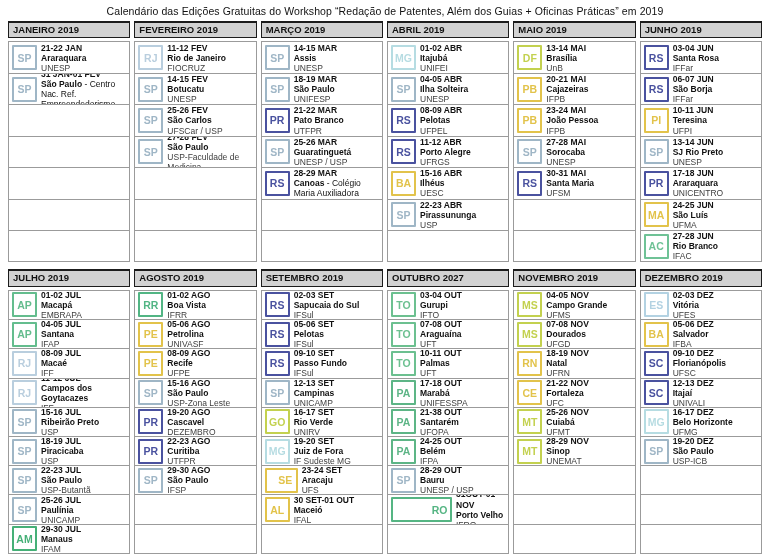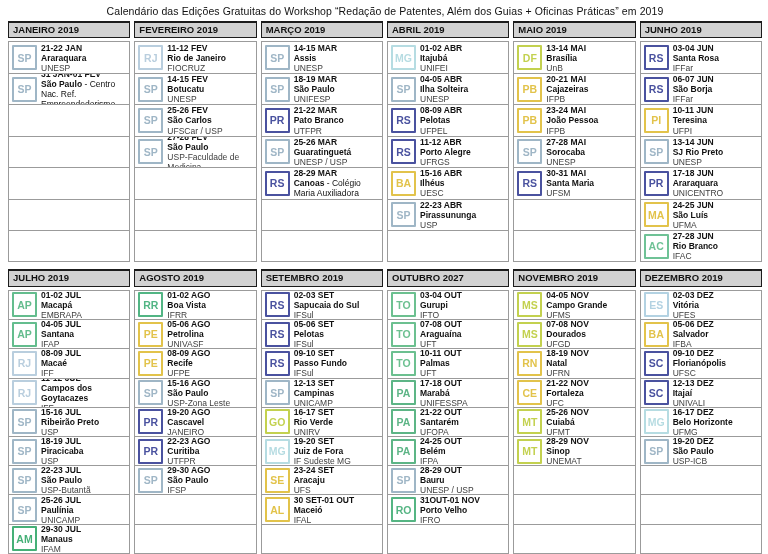--- a/index.html
+++ b/index.html
@@ -417,21 +417,21 @@
       <div class="l-date">15-16 AGO</div>
       <div class="l-city"><span>São Paulo</span> </div>
       <div class="l-inst">USP-Zona Leste</div>
     </div>
   </div>
           <div class="entry">
     <div class="badge" style="border-color: rgb(74, 82, 159); color: rgb(74, 82, 159);">PR</div>
     <div class="lines">
       <div class="l-date">19-20 AGO</div>
       <div class="l-city"><span>Cascavel</span> </div>
-      <div class="l-inst">JANEIRO</div>
+      <div class="l-inst">DEZEMBRO</div>
     </div>
   </div>
           <div class="entry">
     <div class="badge" style="border-color: rgb(74, 82, 159); color: rgb(74, 82, 159);">PR</div>
     <div class="lines">
       <div class="l-date">22-23 AGO</div>
       <div class="l-city"><span>Curitiba</span> </div>
       <div class="l-inst">UTFPR</div>
     </div>
   </div>
@@ -492,21 +492,21 @@
   </div>
           <div class="entry">
     <div class="badge" style="border-color: rgb(182, 220, 226); color: rgb(182, 220, 226);">MG</div>
     <div class="lines">
       <div class="l-date">19-20 SET</div>
       <div class="l-city"><span>Juiz de Fora</span> </div>
       <div class="l-inst">IF Sudeste MG</div>
     </div>
   </div>
           <div class="entry">
-    <div class="badge" style="border-color: rgb(226, 195, 75); color: rgb(226, 195, 75);">SE</div>
+    <div class="badge" style="border-color: rgb(226, 195, 75); color: rgb(226, 195, 75); padding-left: 8px;">SE</div>
     <div class="lines">
       <div class="l-date">23-24 SET</div>
       <div class="l-city"><span>Aracaju</span> </div>
       <div class="l-inst">UFS</div>
     </div>
   </div>
           <div class="entry">
     <div class="badge" style="border-color: rgb(226, 195, 75); color: rgb(226, 195, 75);">AL</div>
     <div class="lines">
       <div class="l-date">30 SET-01 OUT</div>
@@ -548,21 +548,21 @@
     <div class="badge" style="border-color: rgb(93, 181, 134); color: rgb(93, 181, 134);">PA</div>
     <div class="lines">
       <div class="l-date">17-18 OUT</div>
       <div class="l-city"><span>Marabá</span> </div>
       <div class="l-inst">UNIFESSPA</div>
     </div>
   </div>
           <div class="entry">
     <div class="badge" style="border-color: rgb(93, 181, 134); color: rgb(93, 181, 134);">PA</div>
     <div class="lines">
-      <div class="l-date">21-22 OUT</div>
+      <div class="l-date">21-38 OUT</div>
       <div class="l-city"><span>Santarém</span> </div>
       <div class="l-inst">UFOPA</div>
     </div>
   </div>
           <div class="entry">
     <div class="badge" style="border-color: rgb(93, 181, 134); color: rgb(93, 181, 134);">PA</div>
     <div class="lines">
       <div class="l-date">24-25 OUT</div>
       <div class="l-city"><span>Belém</span> </div>
       <div class="l-inst">IFPA</div>
@@ -570,21 +570,21 @@
   </div>
           <div class="entry">
     <div class="badge" style="border-color: rgb(159, 182, 198); color: rgb(159, 182, 198);">SP</div>
     <div class="lines">
       <div class="l-date">28-29 OUT</div>
       <div class="l-city"><span>Bauru</span> </div>
       <div class="l-inst">UNESP / USP</div>
     </div>
   </div>
           <div class="entry">
-    <div class="badge" style="border-color: rgb(85, 181, 131); color: rgb(85, 181, 131);">RO</div>
+    <div class="badge" style="border-color: rgb(85, 181, 131); color: rgb(85, 181, 131); padding-left: 36px;">RO</div>
     <div class="lines">
       <div class="l-date">31OUT-01 NOV</div>
       <div class="l-city"><span>Porto Velho</span> </div>
       <div class="l-inst">IFRO</div>
     </div>
   </div>
           <div class="filler"></div>
         </div>
   </div>
       <div class="month">

